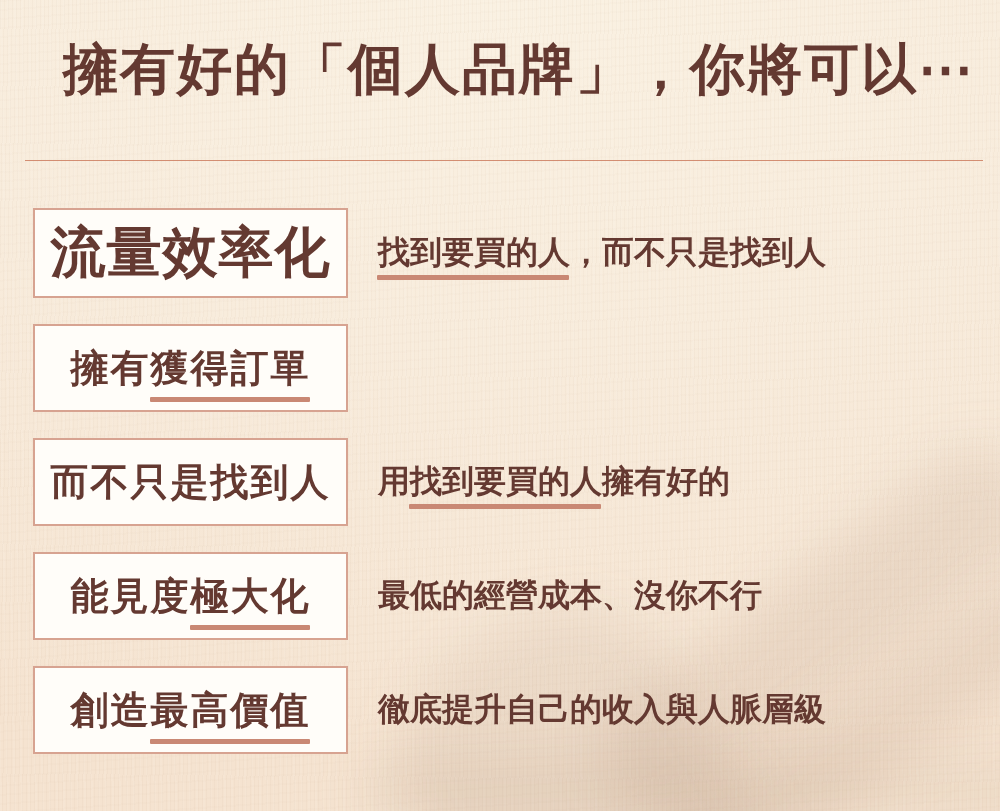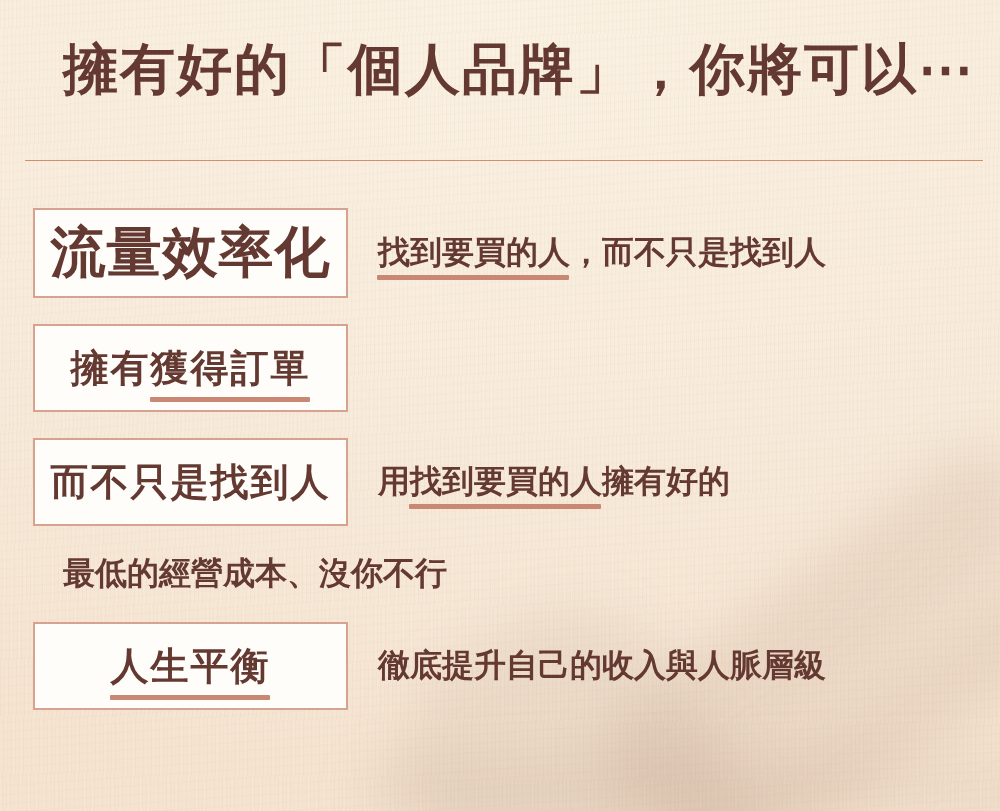--- a/index.html
+++ b/index.html
@@ -111,23 +111,28 @@
             <span class="seg u">獲得訂單</span>
           </div>
         </div>
         <div class="row">
           <div class="label-box">
             <span class="seg">而不只是找到人</span>
           </div>
           <div class="desc"><span class="seg">用</span><span class="seg u">找到要買的人</span><span class="seg">擁有好的</span></div>
         </div>
         <div class="row">
+          <div class="label-box">
+            <span class="seg">能見度</span>
+            <span class="seg u">極大化</span>
+          </div>
           <div class="desc"><span class="seg">最低的經營成本、沒你不行</span></div>
         </div>
         <div class="row">
           <div class="label-box">
-            <span class="seg u">人生平衡</span>
+            <span class="seg">創造</span>
+            <span class="seg u">最高價值</span>
           </div>
           <div class="desc"><span class="seg">徹底提升自己的收入與人脈層級</span></div>
         </div>
       </section>
   </div>
 </div>
 
 </body></html>

